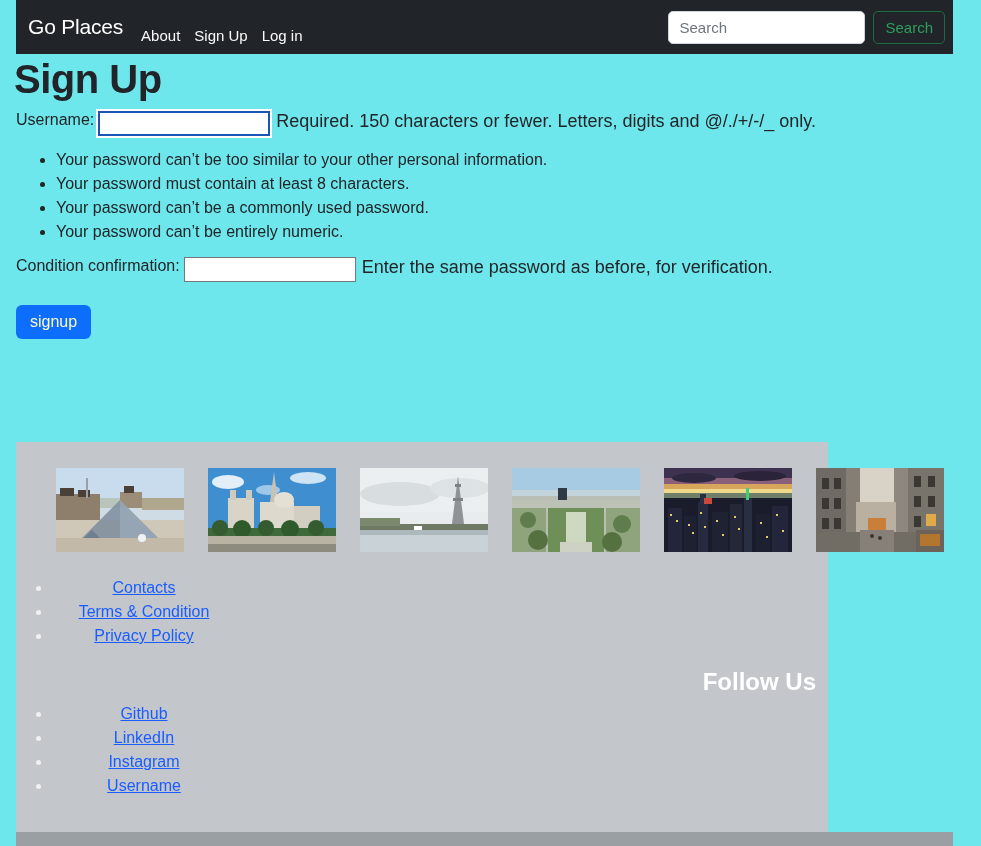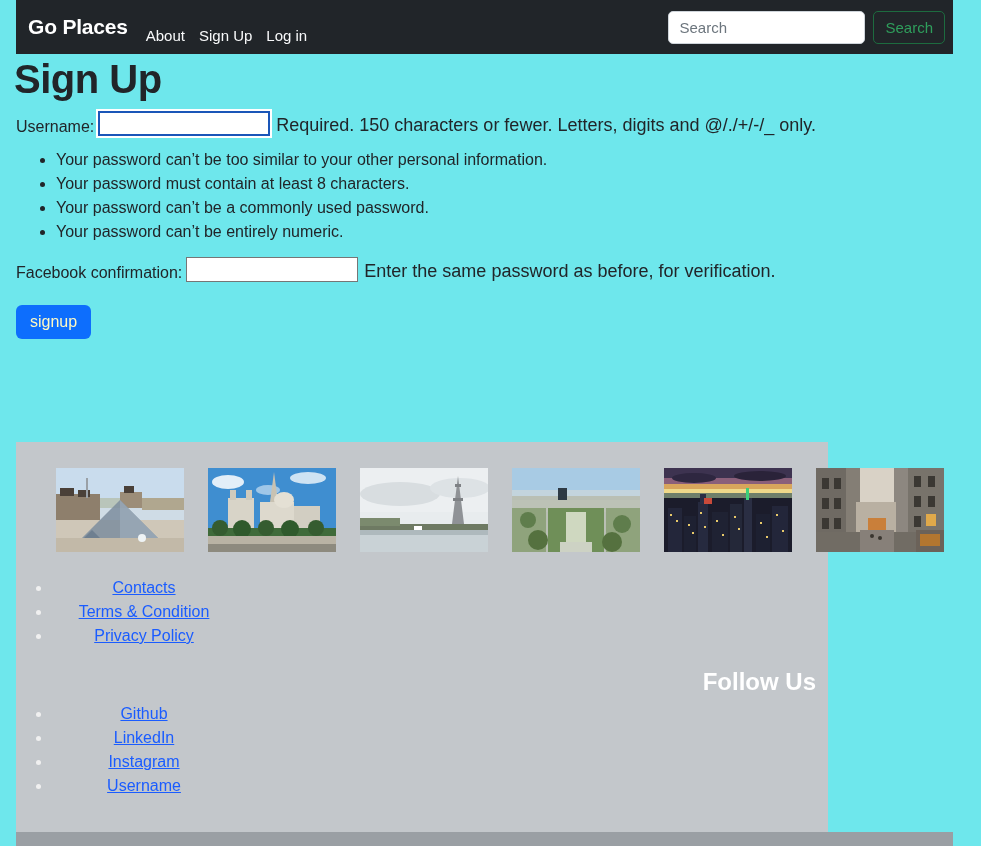--- a/index.html
+++ b/index.html
@@ -27,21 +27,21 @@
     height: 54px;
     background: #212529;
     display: flex;
     align-items: center;
     box-sizing: border-box;
     padding: 0 8px 0 12px;
   }
   .brand {
     color: #ffffff;
     font-size: 21px;
-    font-weight: bold;
+    font-weight: normal;
     letter-spacing: -0.2px;
     margin-right: 18px;
     white-space: nowrap;
     text-decoration: none;
   }
   .nav-links {
     display: flex;
     align-items: center;
     gap: 14px;
   }
@@ -97,21 +97,21 @@
     padding: 2px 0 6px 14px;
     font-size: 40px;
     font-weight: bold;
     line-height: 1.15;
     color: #212529;
     letter-spacing: -0.5px;
   }
   .form-area { padding-left: 16px; }
   .field-row {
     display: flex;
-    align-items: flex-end;
+    align-items: flex-start;
     margin-bottom: 0;
     padding: 3px 0;
   }
   .field-label {
     font-size: 16px;
     color: #212529;
     white-space: nowrap;
     margin-right: 4px;
   }
   .text-input {
@@ -250,21 +250,21 @@
 
 
     <ul class="password-rules">
       <li>Your password can’t be too similar to your other personal information.</li>
       <li>Your password must contain at least 8 characters.</li>
       <li>Your password can’t be a commonly used password.</li>
       <li>Your password can’t be entirely numeric.</li>
     </ul>
 
     <div class="field-row confirm-row">
-      <span class="field-label">Facebook confirmation:</span>
+      <span class="field-label">Condition confirmation:</span>
       <input class="text-input" type="password" style="">
       <span class="help-inline">Enter the same password as before, for verification.</span>
     </div>
 
     <button class="signup-btn">signup</button>
   </div>
 </div>
 
 <div class="footer">
 

